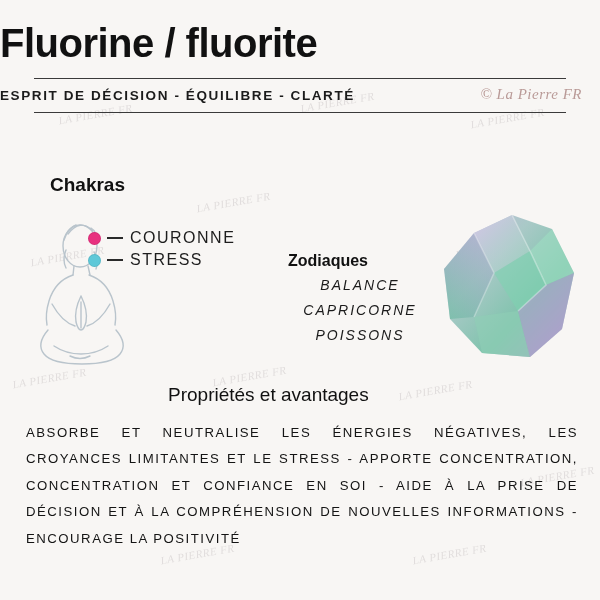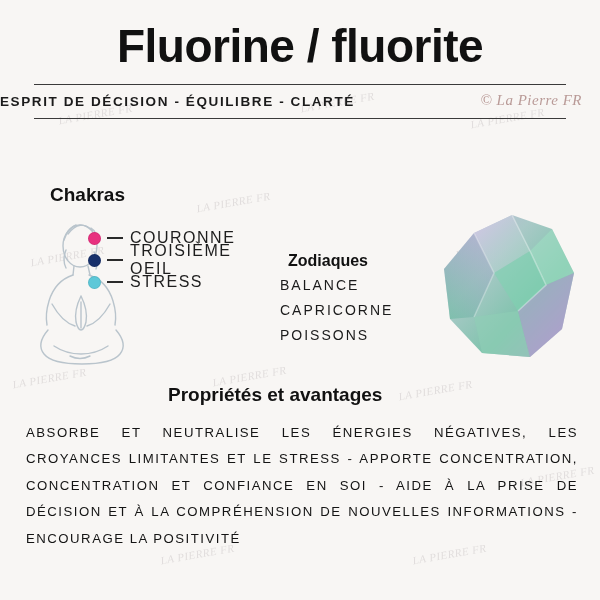--- a/index.html
+++ b/index.html
@@ -39,22 +39,21 @@
     transform: rotate(-10deg);
   }
 
   .content {
     position: relative;
     z-index: 3;
   }
 
   
   .title {
-    text-align: center;
-    font-size: 46px;
+    font-size: 40px;
     font-weight: bold;
     letter-spacing: -0.5px;
     margin: 22px 0 0 0;
     line-height: 1.05;
     color: #111;
   }
   .rule {
     border: 0;
     border-top: 1px solid #3a3a3a;
     margin: 14px 34px 0 34px;
@@ -70,21 +69,21 @@
   .rule2 {
     border: 0;
     border-top: 1px solid #3a3a3a;
     margin: 9px 34px 0 34px;
   }
 
   
   .chakras-heading {
     position: absolute;
     left: 50px;
-    top: 162px;
+    top: 152px;
     font-size: 19px;
     font-weight: bold;
     color: #111;
   }
 
   .figure-wrap {
     position: absolute;
     left: 18px;
     top: 190px;
     width: 140px;
@@ -130,20 +129,22 @@
     top: 230px;
     font-size: 16px;
     font-weight: bold;
     color: #111;
   }
   .zodiac-list {
     position: absolute;
     left: 280px;
     top: 255px;
     width: 160px;
+    text-align: center;
+    font-style: italic;
   }
   .zodiac-item {
     font-size: 14px;
     letter-spacing: 2px;
     margin-bottom: 9px;
     color: #1b1b1b;
   }
 
   
   .stone {
@@ -153,21 +154,21 @@
     width: 150px;
     height: 165px;
   }
 
   
   .props-heading {
     position: absolute;
     left: 168px;
     top: 362px;
     font-size: 19px;
-    font-weight: bold;
+    font-weight: normal;
     color: #111;
   }
   .props-body {
     position: absolute;
     left: 26px;
     right: 22px;
     top: 398px;
     font-size: 13.2px;
     letter-spacing: 1.5px;
     line-height: 2.0;
@@ -243,25 +244,20 @@
         <path d="M36 134 q12 8 27 8 q15 0 27 -8"></path>
         <path d="M52 144 q10 5 20 0"></path>
       </svg>
     </div>
 
     <div class="chakra-list">
       <div class="chakra-row">
         <span class="dot" style="background:#e8317f;"></span>
         <span class="dash"></span>
         <span class="chakra-label">COURONNE</span>
-      </div>
-      <div class="chakra-row">
-        <span class="dot" style="background:#17306b;"></span>
-        <span class="dash"></span>
-        <span class="chakra-label">TROISIÈME OEIL</span>
       </div>
       <div class="chakra-row">
         <span class="dot" style="background:#5ec8d8;"></span>
         <span class="dash"></span>
         <span class="chakra-label">STRESS</span>
       </div>
     </div>
 
     <div class="zodiac-heading">Zodiaques</div>
     <div class="zodiac-list">

